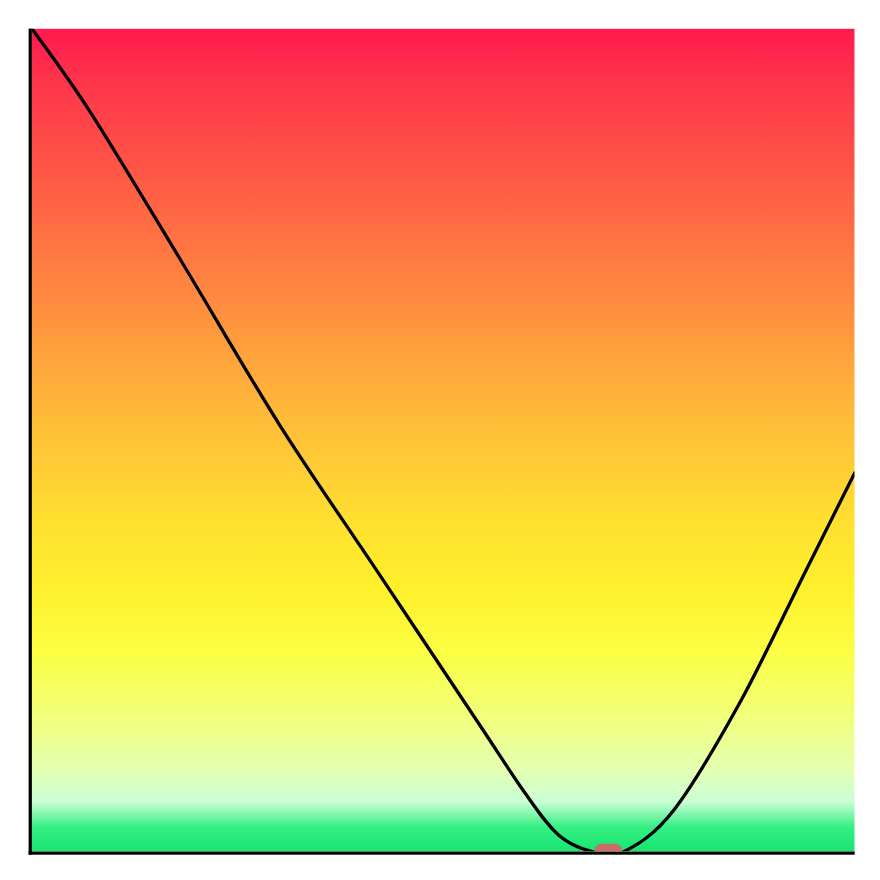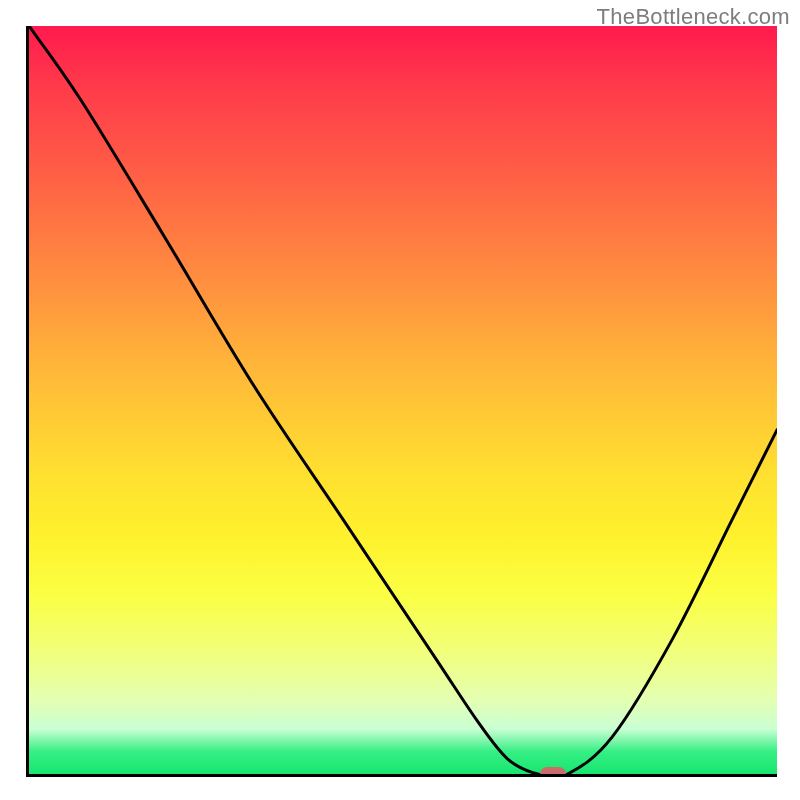--- a/index.html
+++ b/index.html
@@ -23,21 +23,20 @@
       #17e56f 100%
   )}
   svg.curve{position:absolute;inset:0;width:100%;height:100%}
   .watermark{position:absolute;top:4px;right:10px;color:#7d7d7d;font-size:22px;font-weight:500;letter-spacing:.3px}
   .optimal-marker{position:absolute;width:26px;height:14px;border-radius:7px;background:#cc6b6b;transform:translate(-50%,-50%)}
 </style>
 </head>
 <body>
 
 <div class="chart-wrap">
-  <div class="watermark">TheBottleneck.com</div>
   <div class="plot-area">
     <div class="gradient-bg"></div>
     <svg class="curve" viewBox="0 0 748 748" preserveAspectRatio="none">
       <path d="M0,0 C8.726666666666668,12.46666666666666 29.92000000000001,39.89333333333328 52.36000000000001,74.79999999999995 C74.80000000000001,109.70666666666662 105.96666666666665,162.06666666666672 134.64,209.44000000000005 C163.31333333333333,256.8133333333334 194.48000000000002,311.66666666666663 224.4,359.03999999999996 C254.32,406.4133333333333 284.23999999999995,448.79999999999995 314.15999999999997,493.67999999999995 C344.08,538.56 381.48,594.66 403.92,628.3199999999999 C426.36,661.9799999999999 436.33333333333337,678.1866666666666 448.8,695.64 C461.26666666666665,713.0933333333334 468.74666666666667,724.3133333333333 478.72,733.04 C488.6933333333334,741.7666666666667 498.66666666666674,745.5066666666667 508.64000000000004,748 C518.6133333333333,750.4933333333333 526.0933333333332,754.2333333333333 538.56,748 C551.0266666666666,741.7666666666667 565.9866666666667,733.04 583.44,710.6 C600.8933333333334,688.1600000000001 623.3333333333333,649.5133333333333 643.28,613.36 C663.2266666666667,577.2066666666667 685.6666666666666,528.5866666666666 703.12,493.67999999999995 C720.5733333333334,458.77333333333326 740.52,418.87999999999994 748,403.91999999999996" fill="none" stroke="#000000" stroke-width="3" stroke-linejoin="round" stroke-linecap="round"></path>
     </svg>
     <div class="optimal-marker" style="left: 523.6px; top: 748px; background: rgb(204, 107, 107);"></div>
   </div>
 </div>
 
 </body></html>

